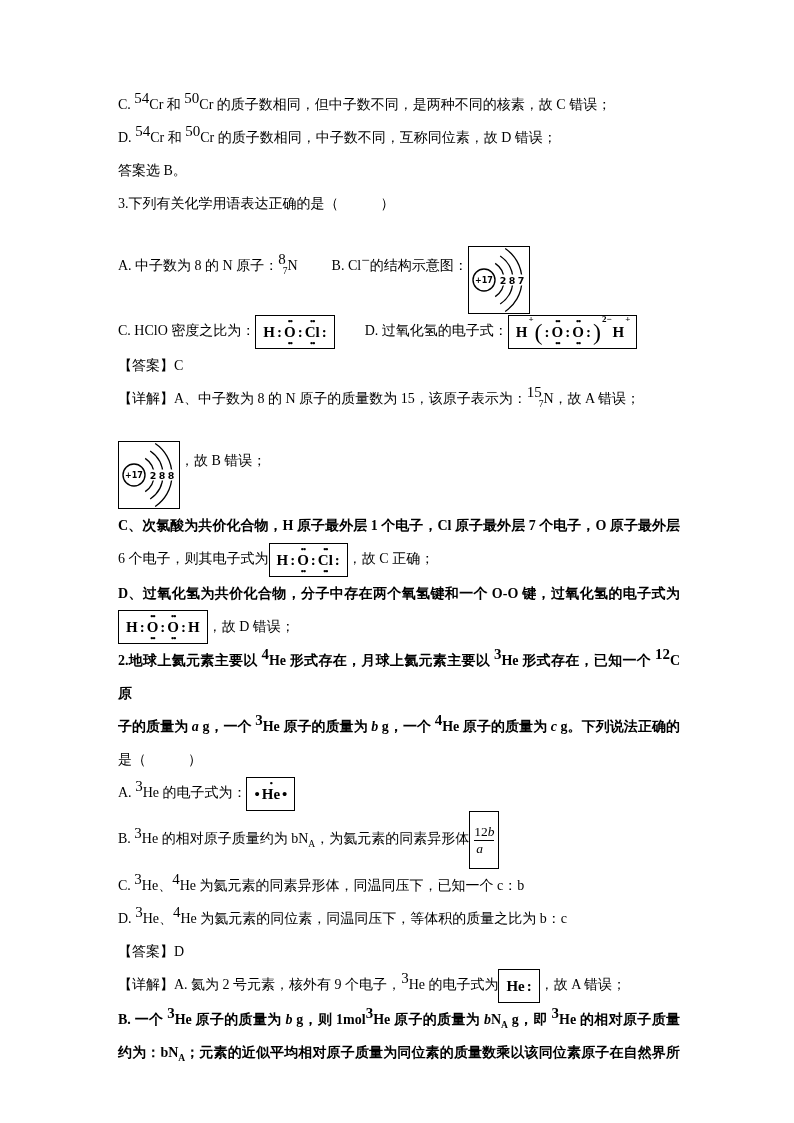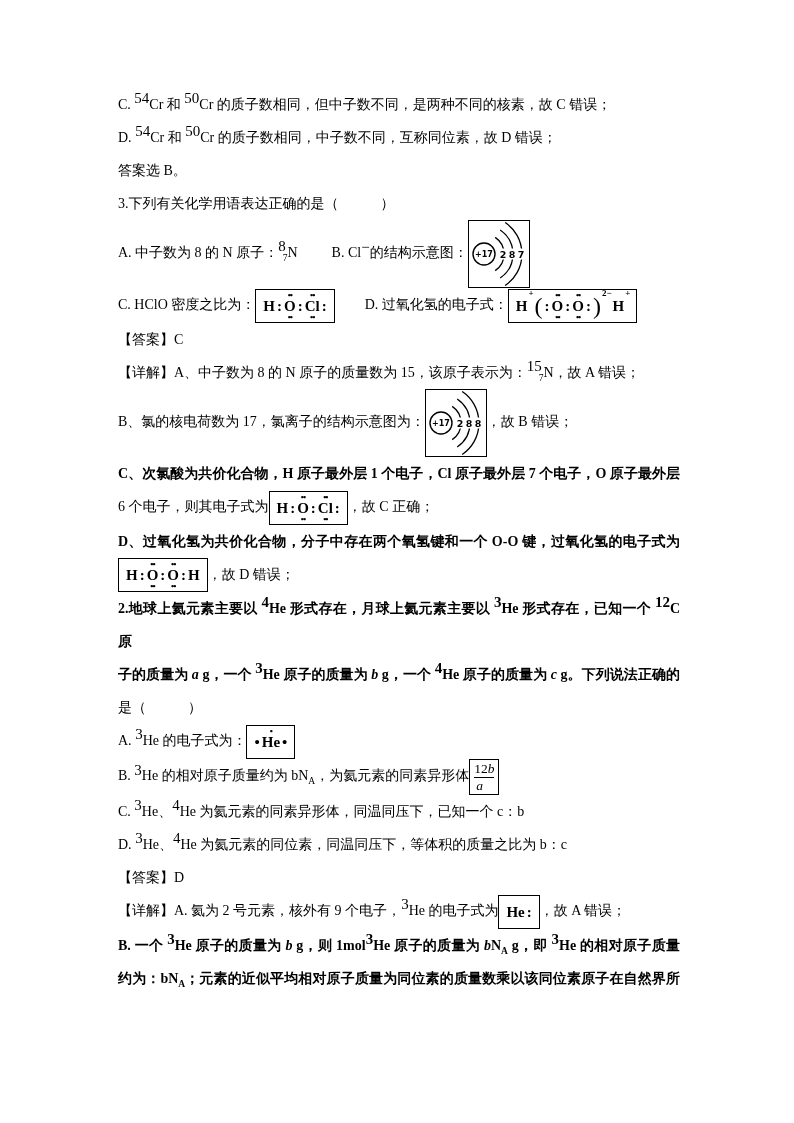--- a/index.html
+++ b/index.html
@@ -21,23 +21,23 @@
     display:inline-flex;align-items:center;border:1px solid #000;
     padding:2px 6px;vertical-align:middle;font-weight:bold;
     font-family:"Liberation Serif","DejaVu Serif",serif;
   }
   .tok{display:inline-flex;flex-direction:column;align-items:center;padding:0 1px;}
   .tok .dr{font-size:9px;line-height:6px;height:6px;letter-spacing:-1px;}
   .tok .ch{font-size:15px;line-height:16px;}
   .tok.paren .ch{font-size:24px;line-height:16px;font-weight:400;}
   .esup{font-size:9px;line-height:1;align-self:flex-start;transform:translateY(-3px);font-weight:bold;}
   
-  .atombox{display:inline-block;vertical-align:middle;border:1px solid #000;line-height:0;padding:1px;background:#fff;}
+  .atombox{display:inline-block;vertical-align:middle;border:1px solid #000;line-height:0;padding:1px;background:#fff;margin-top:26px;}
   
-  .fracbox{display:inline-block;vertical-align:middle;border:1px solid #000;padding:1px 4px;text-align:left;line-height:1.15;font-size:13.5px;}
+  .fracbox{display:inline-block;vertical-align:middle;border:1px solid #000;padding:12px 4px;text-align:left;line-height:1.15;font-size:13.5px;}
   .fracbox .den{border-top:1px solid #000;padding:0 2px;}
 </style>
 </head>
 <body>
 
 <div id="doc">
     <div class="line"><span class="txt">C. </span><sup class="s">54</sup><span class="txt">Cr 和 </span><sup class="s">50</sup><span class="txt">Cr 的质子数相同，但中子数不同，是两种不同的核素，故 C 错误；</span></div>
     <div class="line"><span class="txt">D. </span><sup class="s">54</sup><span class="txt">Cr 和 </span><sup class="s">50</sup><span class="txt">Cr 的质子数相同，中子数不同，互称同位素，故 D 错误；</span></div>
     <div class="line"><span class="txt">答案选 B。</span></div>
     <div class="line"><span class="txt">3.下列有关化学用语表达正确的是（　　　）</span></div>
@@ -130,21 +130,21 @@
         <span class="esup">2−</span>
         <span class="tok">
           <span class="dr">&nbsp;</span>
           <span class="ch">H</span>
           <span class="dr">&nbsp;</span>
         </span>
         <span class="esup">+</span>
       </span></div>
     <div class="line"><span class="txt">【答案】C</span></div>
     <div class="line"><span class="txt">【详解】A、中子数为 8 的 N 原子的质量数为 15，该原子表示为：</span><span><sup class="s">15</sup><sub class="s tight">7</sub><span class="txt">N</span></span><span class="txt">，故 A 错误；</span></div>
-    <div class="line"><span class="txt">B、氯的核电荷数为 17，氯离子的结构示意图为：</span><span class="atombox"><svg width="58" height="64" viewBox="0 0 58 64">
+    <div class="line"><span class="atombox"><svg width="58" height="64" viewBox="0 0 58 64">
           <circle cx="14" cy="32" r="11" fill="none" stroke="#000" stroke-width="1.4"></circle>
           <text x="14" y="35" text-anchor="middle" font-size="8" font-weight="bold" font-family="&quot;DejaVu Sans&quot;,sans-serif">+17</text>
           <path d="M 25.2 15.4 A 20 20 0 0 1 25.2 48.6" fill="none" stroke="#000" stroke-width="1.3"></path>
           <path d="M 30.2 8.0 A 29 29 0 0 1 30.2 56.0" fill="none" stroke="#000" stroke-width="1.3"></path>
           <path d="M 35.2 0.5 A 38 38 0 0 1 35.2 63.5" fill="none" stroke="#000" stroke-width="1.3"></path>
           <rect x="29" y="26.5" width="8" height="11" fill="#fff"></rect>
           <text x="33" y="35.5" text-anchor="middle" font-size="9.5" font-weight="bold" font-family="&quot;DejaVu Sans&quot;,sans-serif">2</text>
           <rect x="38" y="26.5" width="8" height="11" fill="#fff"></rect>
           <text x="42" y="35.5" text-anchor="middle" font-size="9.5" font-weight="bold" font-family="&quot;DejaVu Sans&quot;,sans-serif">8</text>
           <rect x="47" y="26.5" width="8" height="11" fill="#fff"></rect>

